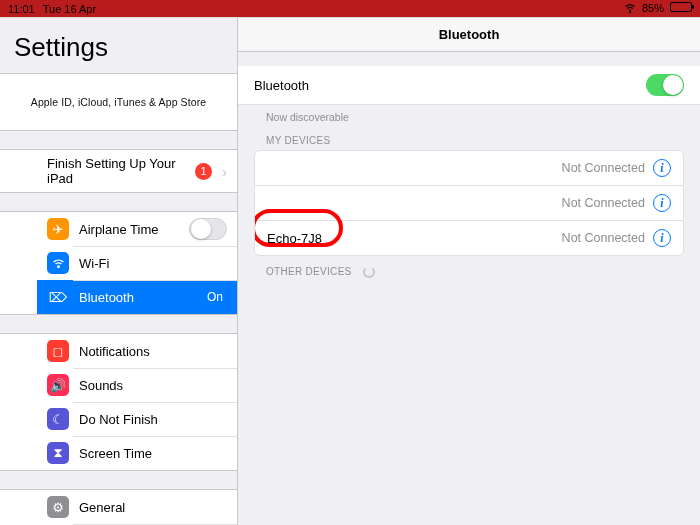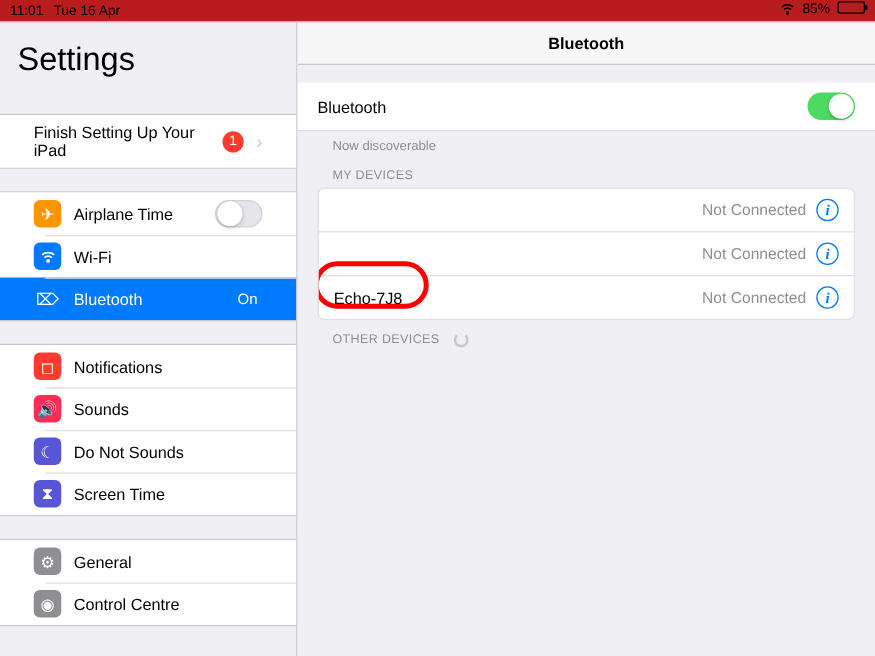--- a/index.html
+++ b/index.html
@@ -12,21 +12,21 @@
 .battery-fill { height: 100%; width: 85%; background: #000; }
 
 .container { display: flex; width: 100%; height: calc(100% - 18px); }
 .sidebar { width: 238px; background: #efeff4; border-right: 1px solid #c8c7cc; overflow: hidden; }
 .main { flex: 1; background: #efeff4; overflow: hidden; }
 
 .settings-header { font-size: 26px; font-weight: 400; padding: 14px 14px 10px; }
 .row-group { background: #fff; border-top: 1px solid #c8c7cc; border-bottom: 1px solid #c8c7cc; }
 .apple-id-row { text-align: center; font-size: 10.5px; color: #111; padding: 22px 8px; letter-spacing: 0.1px; }
 .spacer { height: 18px; }
-.row { display: flex; align-items: center; min-height: 32px; padding: 6px 27px; background: #fff; font-size: 13px; color: #000; position: relative; }
+.row { display: flex; align-items: center; min-height: 32px; padding: 6px 10px; background: #fff; font-size: 13px; color: #000; position: relative; margin-left: 37px; }
 .row + .row::before { content: ""; position: absolute; top: 0; left: 36px; right: 0; height: 1px; background: #e0e0e3; }
 .row .label { flex: 1; }
 .row .chevron { color: #c7c7cc; font-size: 15px; margin-left: 4px; }
 .row.selected { background: #007aff; color: #fff; }
 .row.selected .value { color: #fff; }
 .row .value { color: #8e8e93; font-size: 12px; margin-right: 4px; }
 .icon { width: 22px; height: 22px; border-radius: 5px; display: inline-flex; align-items: center; justify-content: center; margin-right: 10px; font-size: 13px; color: #fff; flex-shrink: 0; }
 .icon.orange { background: #ff9500; } .icon.blue { background: #007aff; } .icon.bt { background: #007aff; }
 .icon.red { background: #ff3b30; } .icon.pink { background: #ff2d55; } .icon.purple { background: #5856d6; }
 .icon.indigo { background: #5856d6; } .icon.gray { background: #8e8e93; }
@@ -73,20 +73,23 @@
         </svg></span>
     <span>85%</span>
     <span class="battery-icon"><span class="battery-fill"></span></span>
   </div>
 </div>
 
 <div class="container">
   <div class="sidebar">
     <div class="settings-header">Settings</div>
 
+    <div class="row-group">
+      <div class="apple-id-row">Apple ID, iCloud, iTunes &amp; App Store</div>
+    </div>
 
     <div class="spacer"></div>
 
     <div class="row-group">
       <div class="row no-icon">
         <span class="label">Finish Setting Up Your iPad</span>
         <span class="badge">1</span>
         <span class="chevron">›</span>
       </div>
     </div>
@@ -124,21 +127,21 @@
       <div class="row">
         <span class="icon red">◻</span>
         <span class="label">Notifications</span>
       </div>
       <div class="row">
         <span class="icon pink">🔊</span>
         <span class="label">Sounds</span>
       </div>
       <div class="row">
         <span class="icon purple">☾</span>
-        <span class="label">Do Not Sounds</span>
+        <span class="label">Do Not Finish</span>
       </div>
       <div class="row">
         <span class="icon indigo">⧗</span>
         <span class="label">Screen Time</span>
       </div>
     </div>
 
     <div class="spacer"></div>
 
     <div class="row-group">

